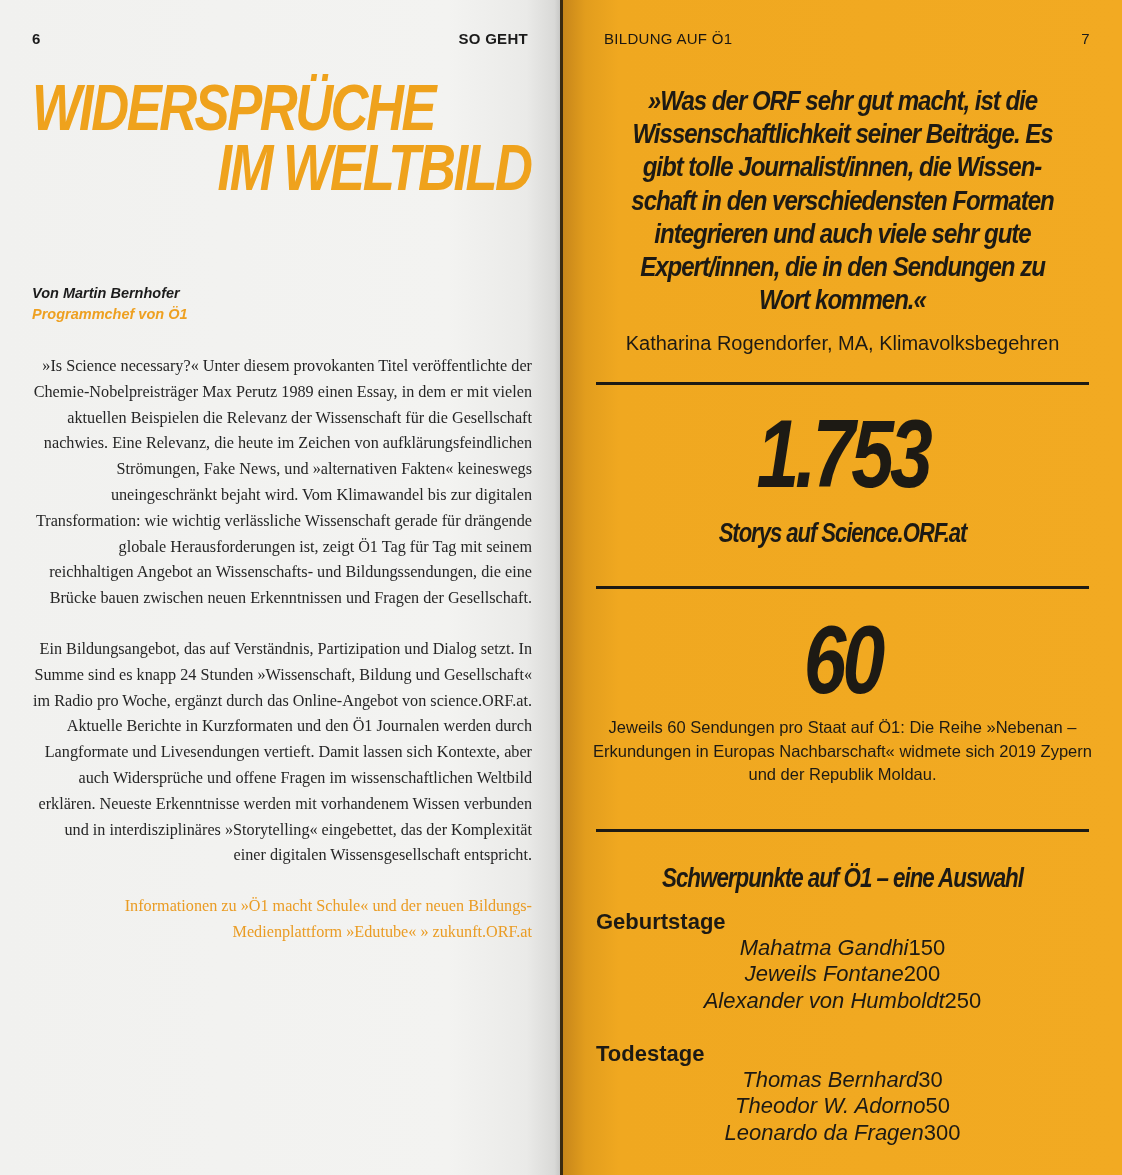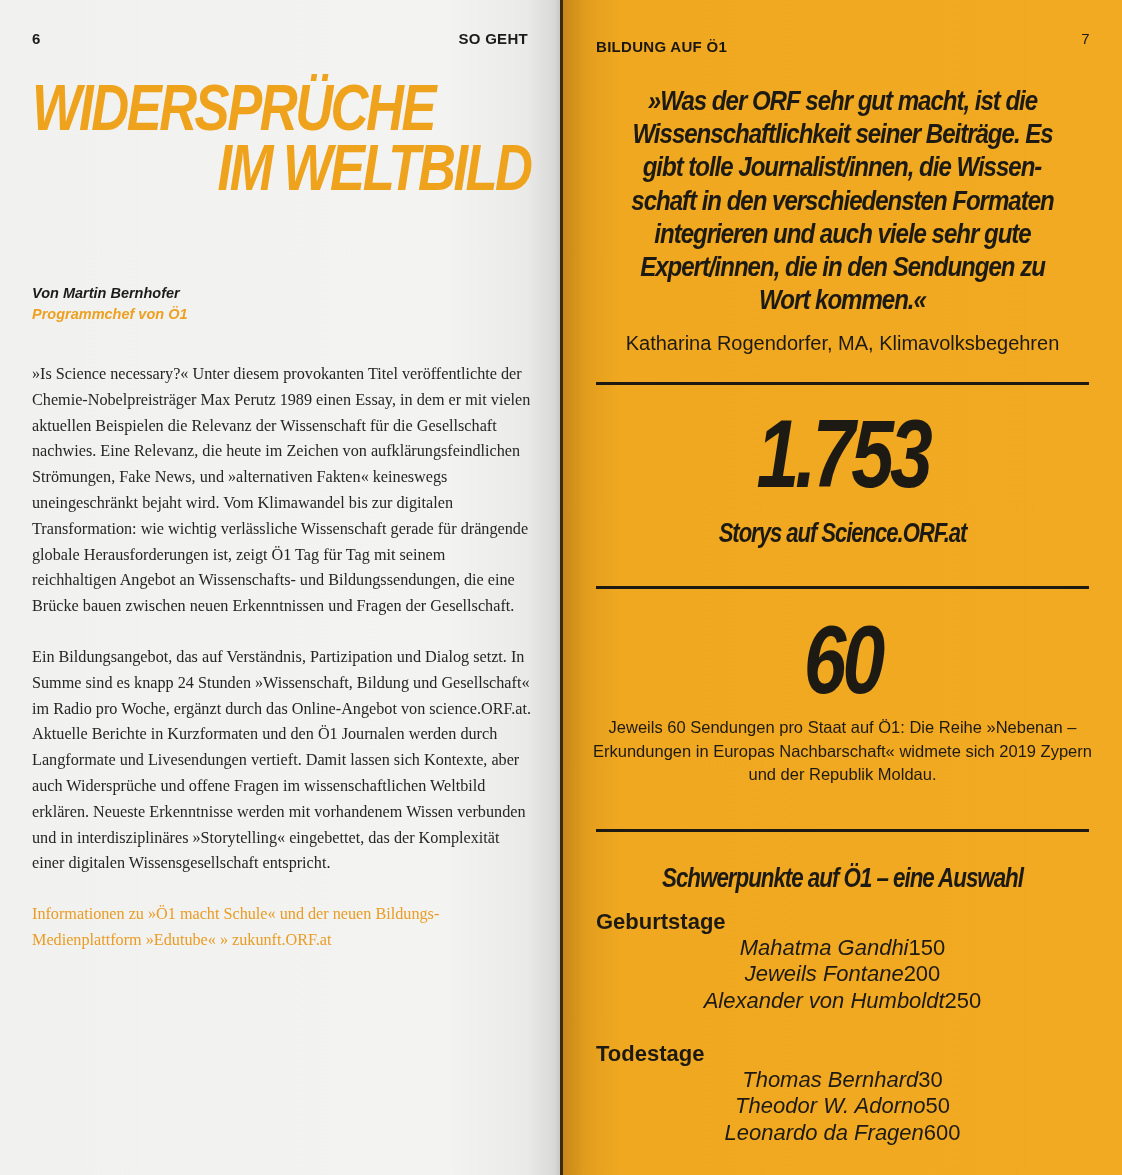--- a/index.html
+++ b/index.html
@@ -12,36 +12,36 @@
   }
   .gutter { width: 3px; background: #3a2a10; }
   .page-right {
     width: 559px; height: 1175px; position: relative;
     background: linear-gradient(to right, #c7861a 0%, #e29d1d 4%, #f0a820 10%, #f2aa22 100%);
     color: #1d1a14; font-family: "Liberation Sans", sans-serif;
   }
   .folio { position: absolute; top: 30px; font-family: "Liberation Sans", sans-serif; font-size: 15px; font-weight: bold; letter-spacing: 0.3px; color: #1b1b1b; }
   .left-num { left: 32px; }
   .left-sec { right: 32px; text-align: center; }
-  .right-sec { left: 33px; font-weight: bold; color: #1b1712; margin-top: 8px; }
+  .right-sec { left: 41px; font-weight: normal; color: #1b1712; }
   .right-num { right: 32px; font-weight: normal; }
 
   .headline { position: absolute; left: 32px; top: 78px; width: 500px;
     font-family: "Liberation Sans", sans-serif; font-weight: bold; font-style: italic;
     color: #efa21c; font-size: 64px; line-height: 60px; letter-spacing: -3px;
     transform: scaleX(0.82); transform-origin: left top; text-transform: uppercase; }
   .headline .l1 { display: block; }
   .headline .l2 { display: block; text-align: right; padding-right: 0; margin-right: -108px; }
 
   .byline { position: absolute; left: 32px; top: 283px; font-family: "Liberation Sans", sans-serif; font-size: 14.5px; line-height: 21px; font-style: italic; }
   .byline .author { font-weight: bold; color: #1c1c1c; }
   .byline .role { font-weight: bold; color: #eea020; }
 
   .body-text { position: absolute; left: 32px; top: 350px; width: 500px; font-size: 16.2px; line-height: 25.8px; color: #262626; }
-  .body-text p { margin: 12px 0 25px 0; }
+  .body-text p { margin: 4px 0 25px 0; text-align: right; }
   .body-text p.info { color: #ea9c24; }
 
   .quote { position: absolute; left: 20px; right: 20px; top: 84px; text-align: center;
     font-weight: bold; font-style: italic; font-size: 28px; line-height: 33.2px; letter-spacing: -1.2px; color: #1d1a14;
     transform: scaleX(0.86); transform-origin: center top; }
   .quote-author { position: absolute; left: 0; right: 0; top: 332px; text-align: center; font-size: 20px; }
   .rule { position: absolute; left: 33px; right: 33px; height: 3px; background: #1d1a14; }
   .big-num { position: absolute; left: 0; right: 0; text-align: center; font-weight: bold; font-style: italic; color: #1d1a14; letter-spacing: -5px; transform: scaleX(0.8); transform-origin: center top; }
   .stat-label { position: absolute; left: 0; right: 0; text-align: center; font-weight: bold; font-style: italic; font-size: 27px; letter-spacing: -1.3px; transform: scaleX(0.82); transform-origin: center top; }
   .stat-desc { position: absolute; left: 0; right: 0; text-align: center; font-size: 16.5px; line-height: 23.6px; }
@@ -106,17 +106,17 @@
       <div class="row">
           <span class="name">Thomas Bernhard</span>
           <span>30</span>
         </div>
       <div class="row">
           <span class="name">Theodor W. Adorno</span>
           <span>50</span>
         </div>
       <div class="row">
           <span class="name">Leonardo da Fragen</span>
-          <span>600</span>
+          <span>300</span>
         </div>
     </div>
   </div>
 </div>
 
 </body></html>

